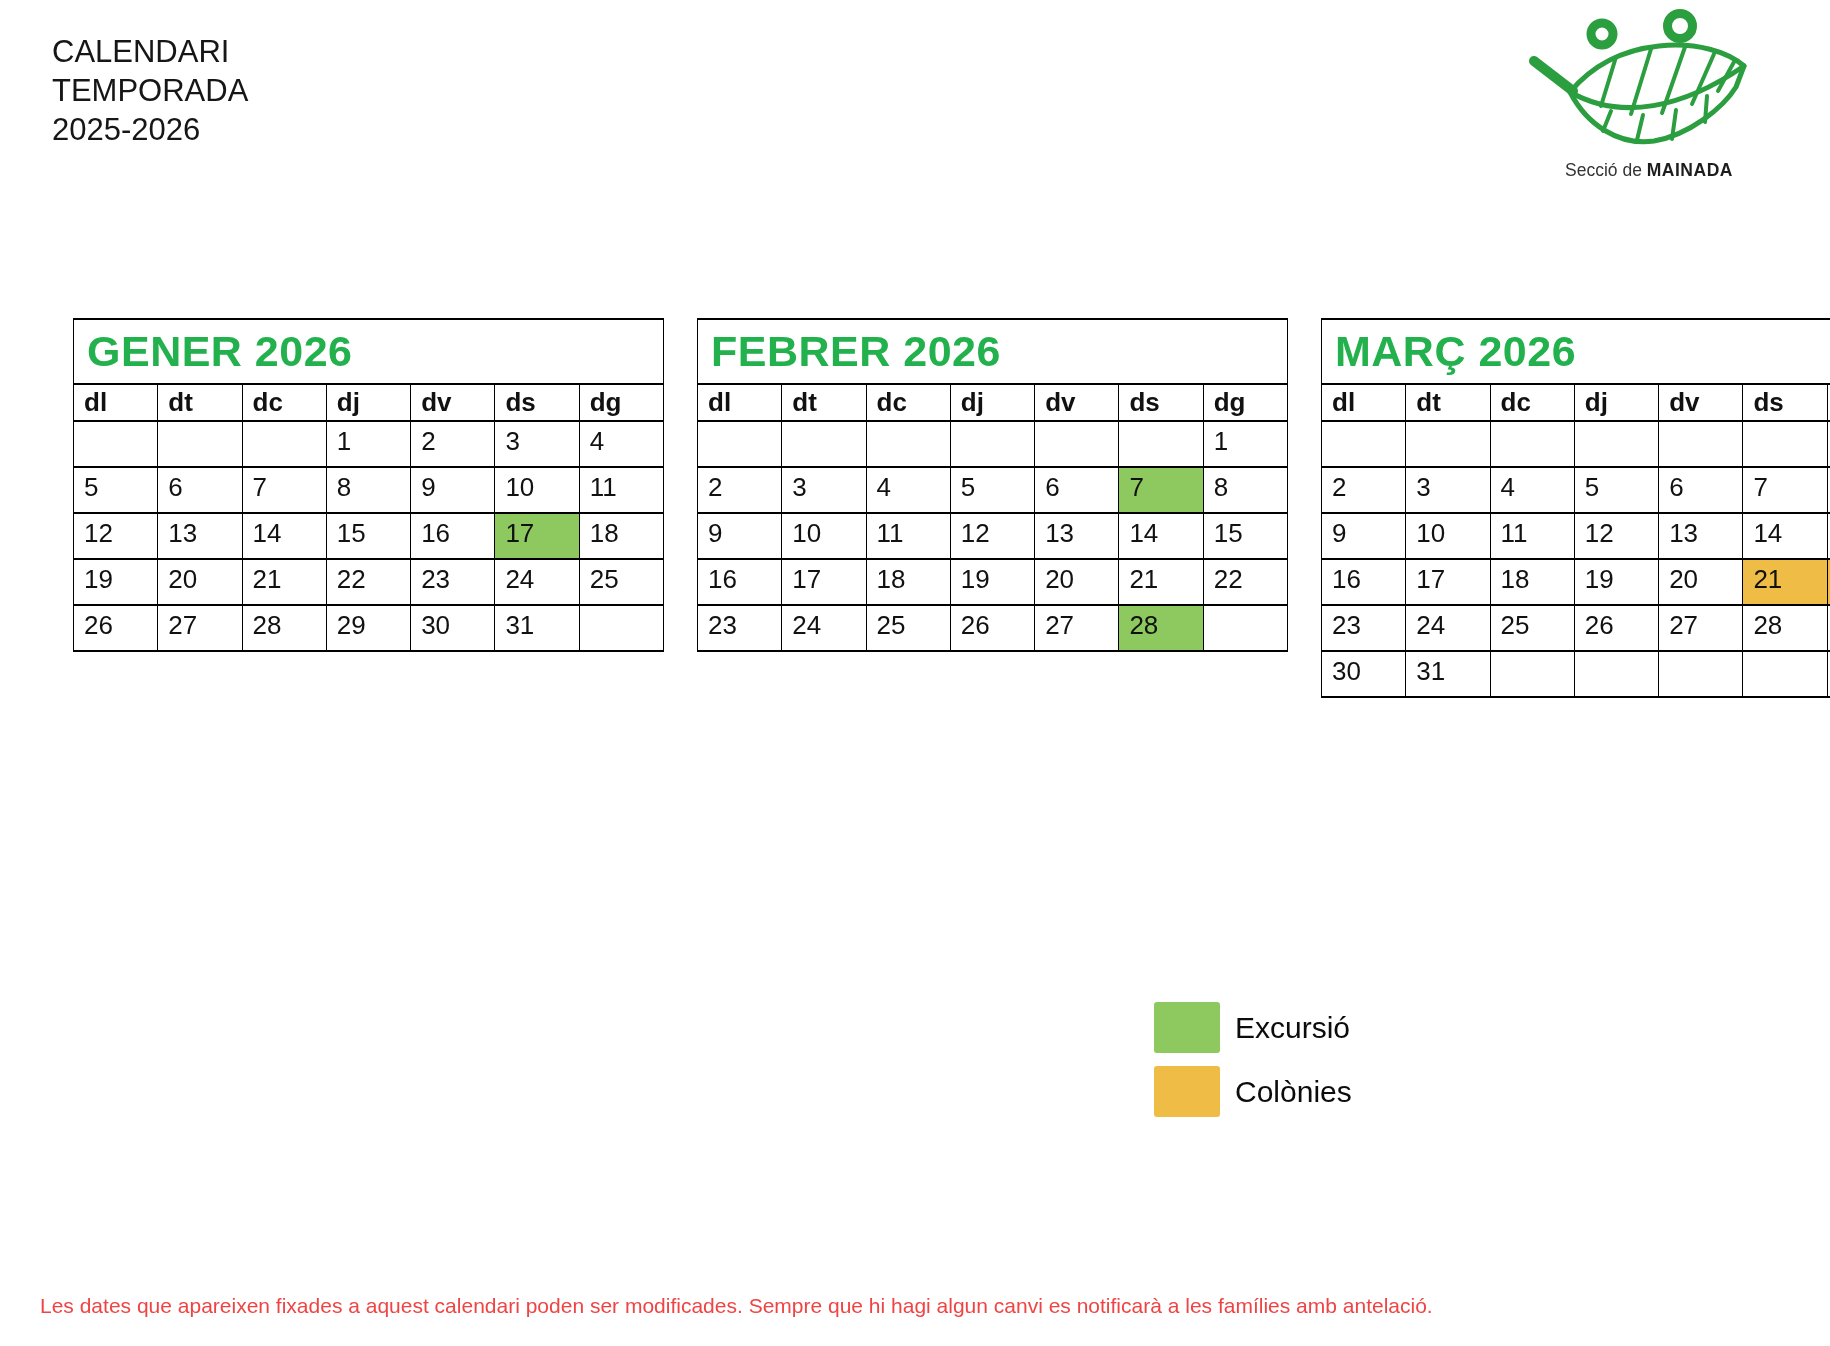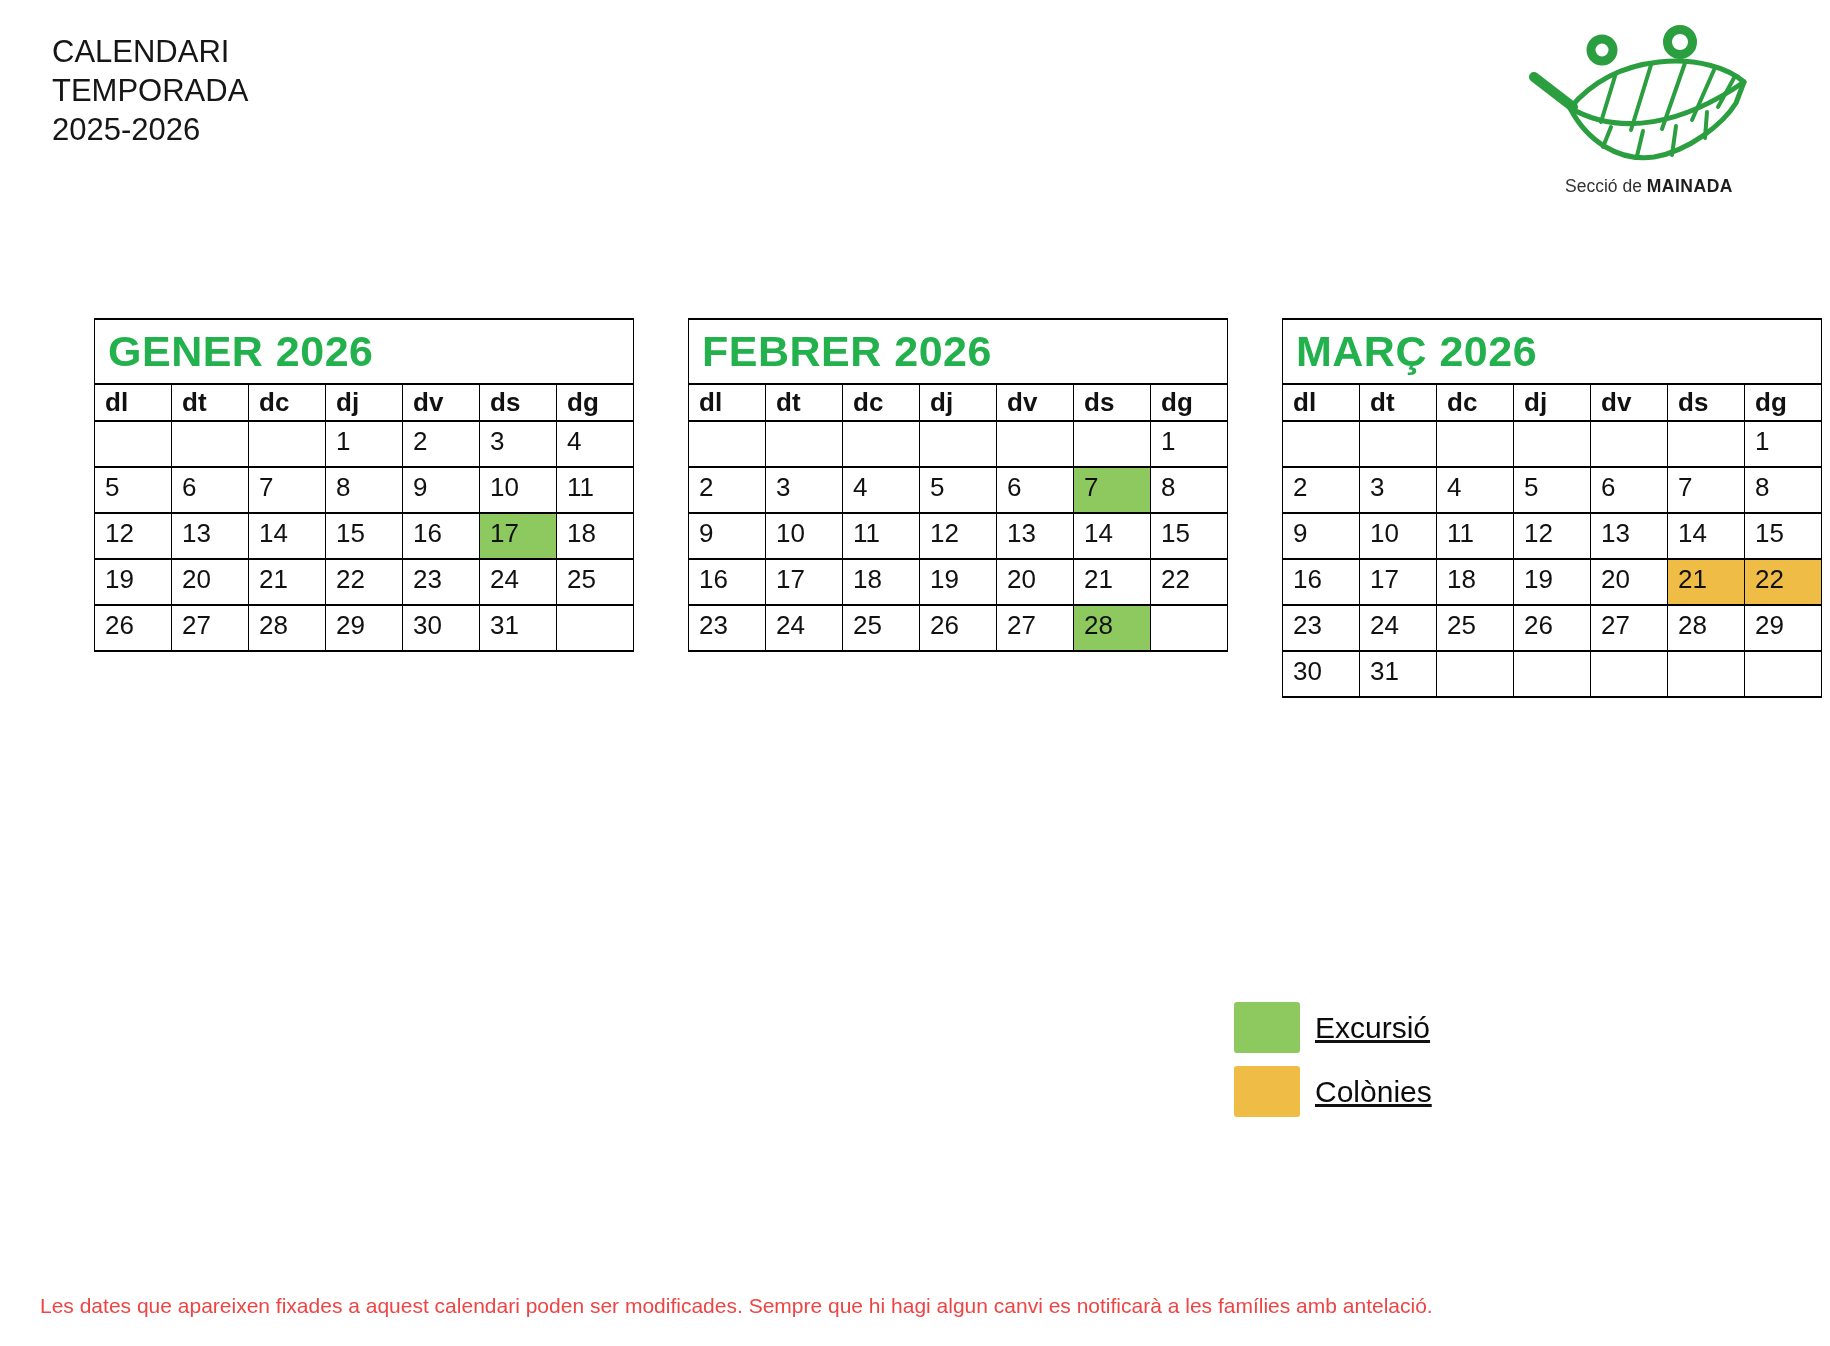--- a/index.html
+++ b/index.html
@@ -15,40 +15,40 @@
     font-family:"Liberation Sans", sans-serif;color:#111;
     overflow:hidden;
   }
   
   .header-block{position:absolute;left:52px;top:32px;font-size:31px;line-height:39px;color:#161616;}
   .header-line{white-space:nowrap;}
   .header-season{font-weight:normal;}
   .header-groups{font-style:italic;}
 
   
-  .logo{position:absolute;left:1521px;top:20px;width:278px;text-align:center;}
+  .logo{position:absolute;left:1521px;top:4px;width:278px;text-align:center;}
   .logo svg{display:block;}
   .logo-caption{font-size:17.5px;color:#333;margin-top:4px;padding-right:22px;white-space:nowrap;}
   .logo-caption .brand{font-weight:bold;color:#1d1d1d;letter-spacing:.5px;}
 
   
   .calendars{position:absolute;left:73px;top:318px;display:flex;gap:33px;align-items:flex-start;}
-  table.cal{border-collapse:collapse;width:540px;table-layout:fixed;background:#fff;margin-left:21px;}
+  table.cal{border-collapse:collapse;width:591px;table-layout:fixed;background:#fff;}
   table.cal td{border:1.5px solid #000;border-top-width:2.5px;border-bottom-width:2.5px;}
   td.cal-title{
     height:65px;font-size:43px;font-weight:bold;color:var(--title-green);
     padding-left:13px;vertical-align:middle;letter-spacing:0.5px;white-space:nowrap;
   }
   td.cal-head{height:37px;font-size:26px;font-weight:bold;padding-left:10px;vertical-align:middle;}
   td.day{height:46px;font-size:26px;padding:4px 0 0 10px;vertical-align:top;}
   td.hl-green{background:var(--hl-green);}
   td.hl-yellow{background:var(--hl-yellow);}
 
   
-  .legend{position:absolute;left:1234px;top:1002px;text-decoration:underline;}
+  .legend{position:absolute;left:1154px;top:1002px;}
   .legend-row{display:flex;align-items:center;margin-bottom:13px;}
   .swatch{width:66px;height:51px;border-radius:3px;margin-right:15px;flex:none;}
   .swatch-green{background:var(--hl-green);}
   .swatch-yellow{background:var(--hl-yellow);}
   .legend-label{font-size:30px;color:#0c0c0c;}
 
   
   .footnote{position:absolute;left:40px;top:1294px;font-size:21px;color:#ef4444;white-space:nowrap;}
 </style>
 </head>

